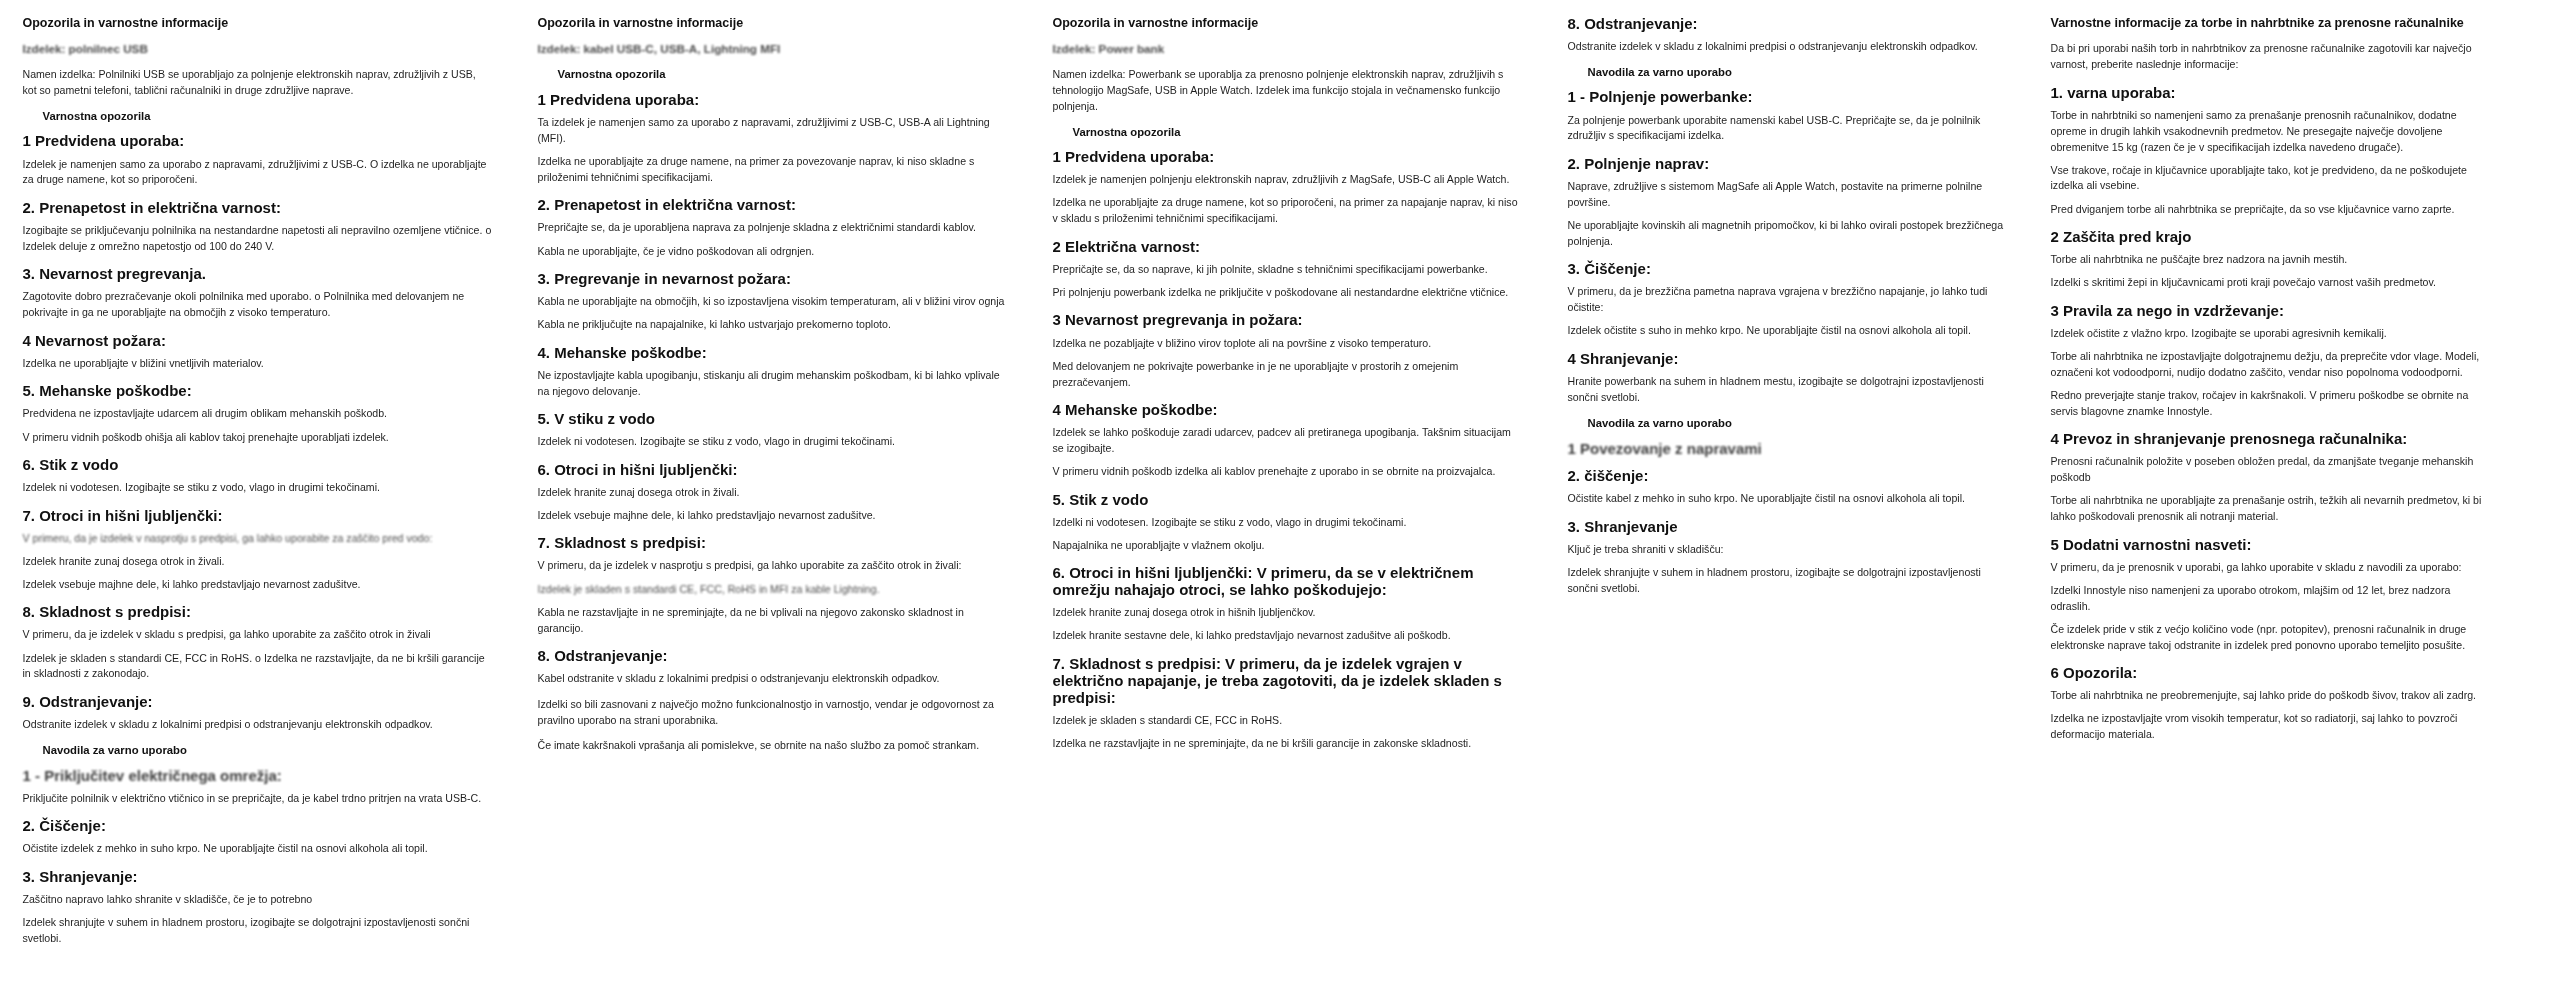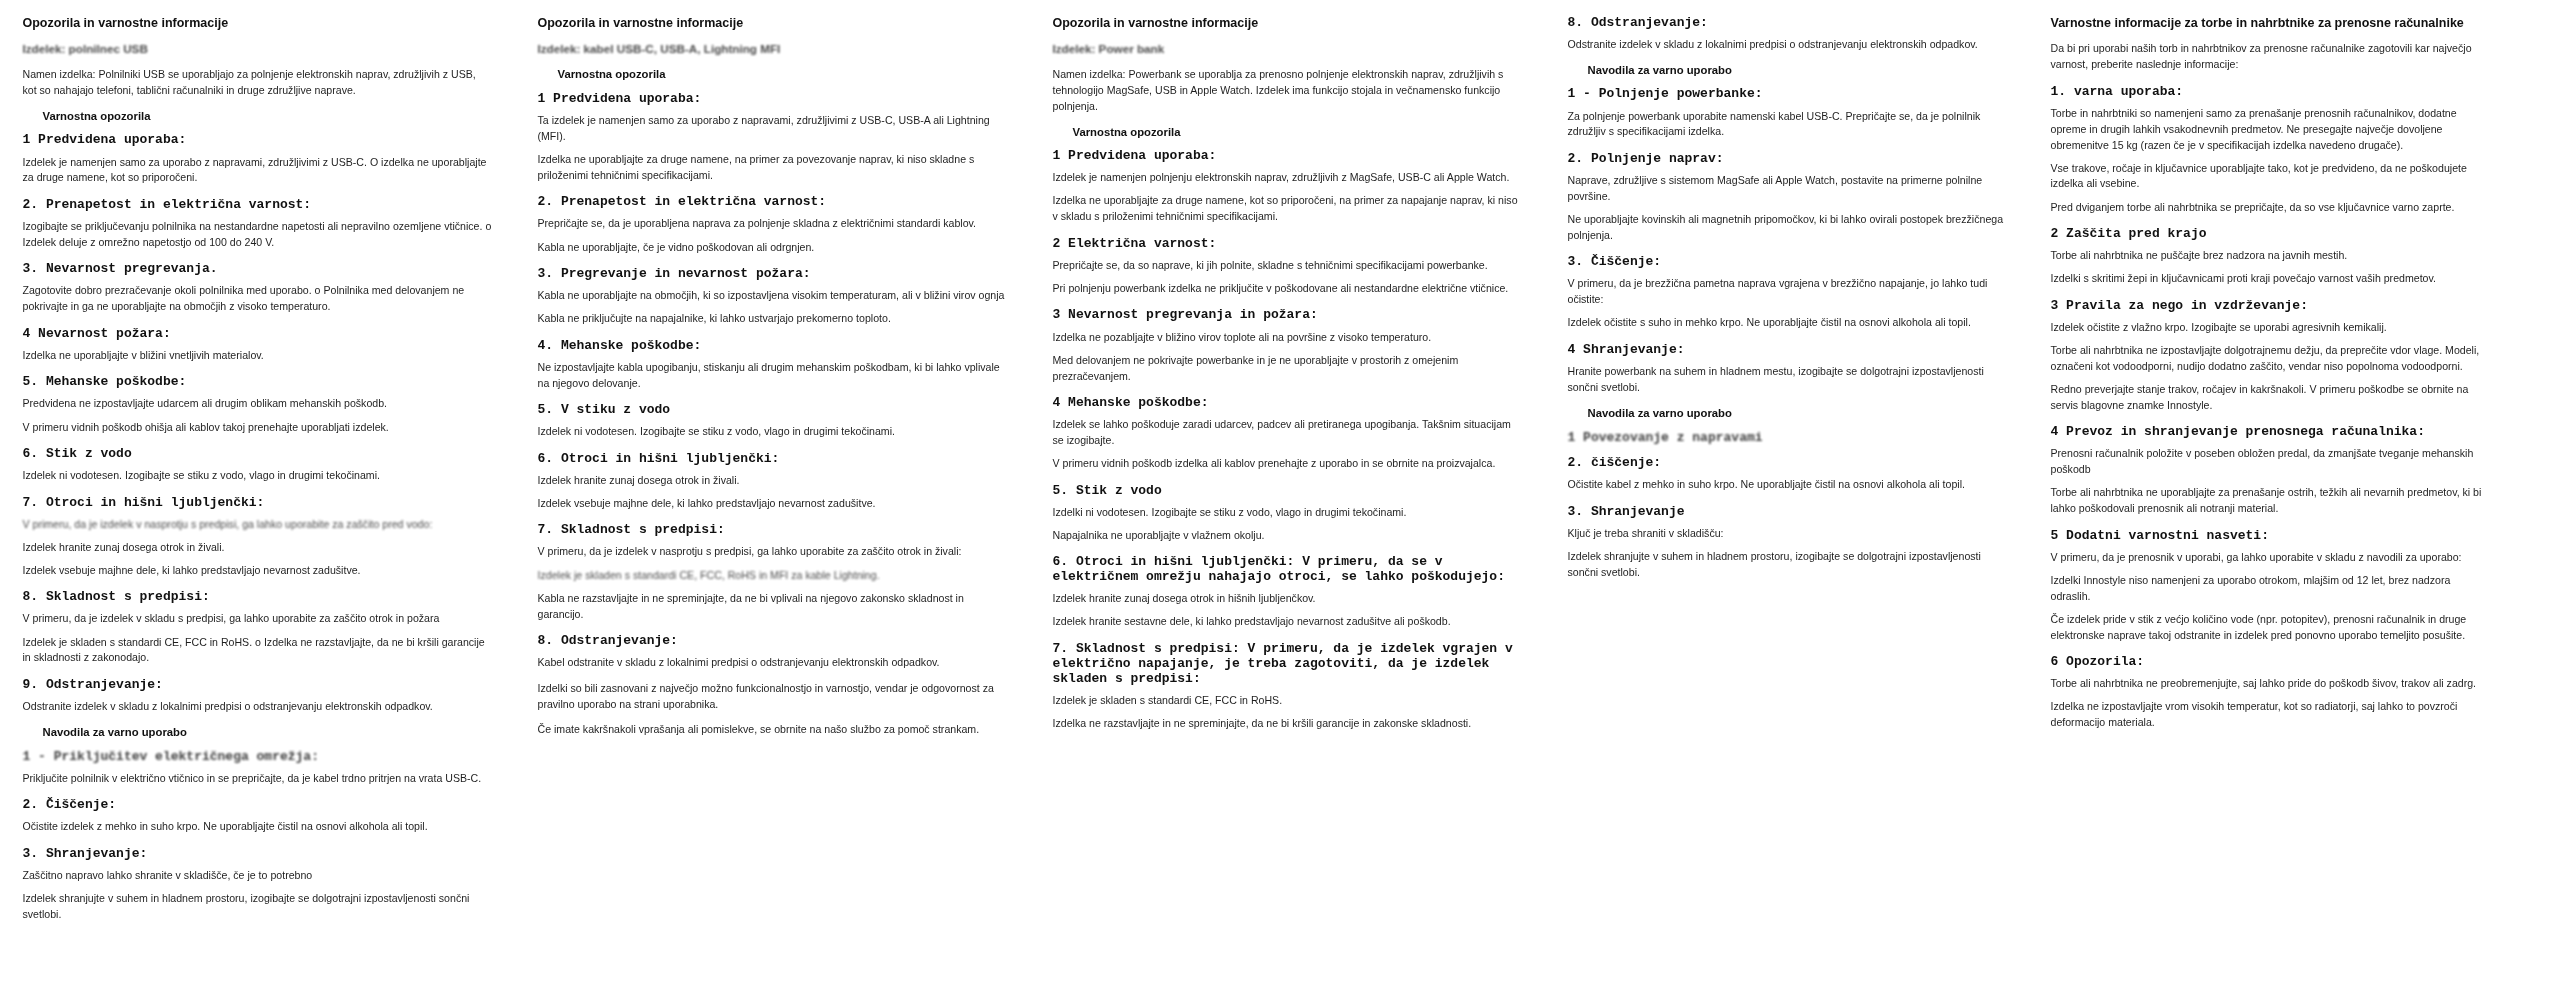--- a/index.html
+++ b/index.html
@@ -57,36 +57,35 @@
   }
   p.tight { margin-bottom: 7.2px; }
   h3.sec {
     font-size: 11.3px;
     font-weight: bold;
     margin: 11.3px 0 8px 0;
     color: #111111;
     padding-left: 20px;
   }
   h4.item {
-    font-size: 13px;
+    font-size: 15px;
     font-weight: bold;
     margin: 10.5px 0 7.2px 0;
     color: #111111;
-    font-family: Liberation Mono, monospace;
   }
 </style>
 </head>
 <body>
 
 <div class="page">
 
   <div class="column col-1">
     <div class="col-title">Opozorila in varnostne informacije</div>
     <div class="subtle-title blurred">Izdelek: polnilnec USB</div>
-    <p>Namen izdelka: Polnilniki USB se uporabljajo za polnjenje elektronskih naprav, združljivih z USB, kot so nahajajo telefoni, tablični računalniki in druge združljive naprave.</p>
+    <p>Namen izdelka: Polnilniki USB se uporabljajo za polnjenje elektronskih naprav, združljivih z USB, kot so pametni telefoni, tablični računalniki in druge združljive naprave.</p>
 
     <h3 class="sec">Varnostna opozorila</h3>
 
     <h4 class="item">1 Predvidena uporaba:</h4>
     <p>Izdelek je namenjen samo za uporabo z napravami, združljivimi z USB-C. O izdelka ne uporabljajte za druge namene, kot so priporočeni.</p>
 
     <h4 class="item">2. Prenapetost in električna varnost:</h4>
     <p>Izogibajte se priključevanju polnilnika na nestandardne napetosti ali nepravilno ozemljene vtičnice. o Izdelek deluje z omrežno napetostjo od 100 do 240 V.</p>
 
     <h4 class="item">3. Nevarnost pregrevanja.</h4>
@@ -101,21 +100,21 @@
 
     <h4 class="item">6. Stik z vodo</h4>
     <p>Izdelek ni vodotesen. Izogibajte se stiku z vodo, vlago in drugimi tekočinami.</p>
 
     <h4 class="item">7. Otroci in hišni ljubljenčki:</h4>
     <p class="tight blurred">V primeru, da je izdelek v nasprotju s predpisi, ga lahko uporabite za zaščito pred vodo:</p>
     <p class="tight">Izdelek hranite zunaj dosega otrok in živali.</p>
     <p>Izdelek vsebuje majhne dele, ki lahko predstavljajo nevarnost zadušitve.</p>
 
     <h4 class="item">8. Skladnost s predpisi:</h4>
-    <p class="tight">V primeru, da je izdelek v skladu s predpisi, ga lahko uporabite za zaščito otrok in požara</p>
+    <p class="tight">V primeru, da je izdelek v skladu s predpisi, ga lahko uporabite za zaščito otrok in živali</p>
     <p>Izdelek je skladen s standardi CE, FCC in RoHS. o Izdelka ne razstavljajte, da ne bi kršili garancije in skladnosti z zakonodajo.</p>
 
     <h4 class="item">9. Odstranjevanje:</h4>
     <p>Odstranite izdelek v skladu z lokalnimi predpisi o odstranjevanju elektronskih odpadkov.</p>
 
     <h3 class="sec">Navodila za varno uporabo</h3>
 
     <h4 class="item blurred">1 - Priključitev električnega omrežja:</h4>
     <p>Priključite polnilnik v električno vtičnico in se prepričajte, da je kabel trdno pritrjen na vrata USB-C.</p>
 

